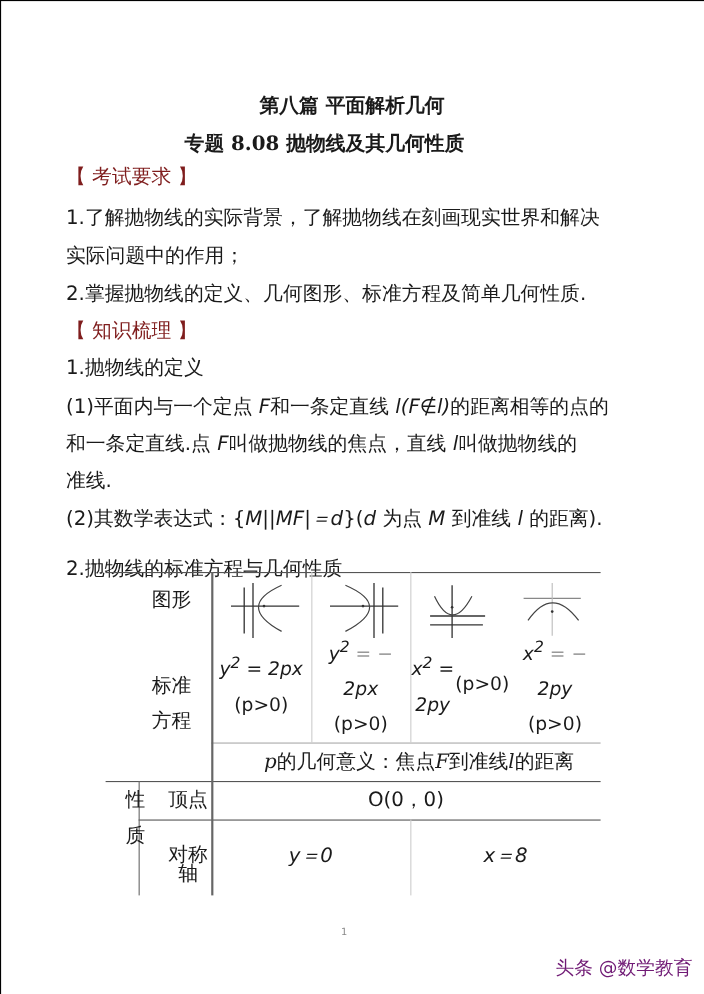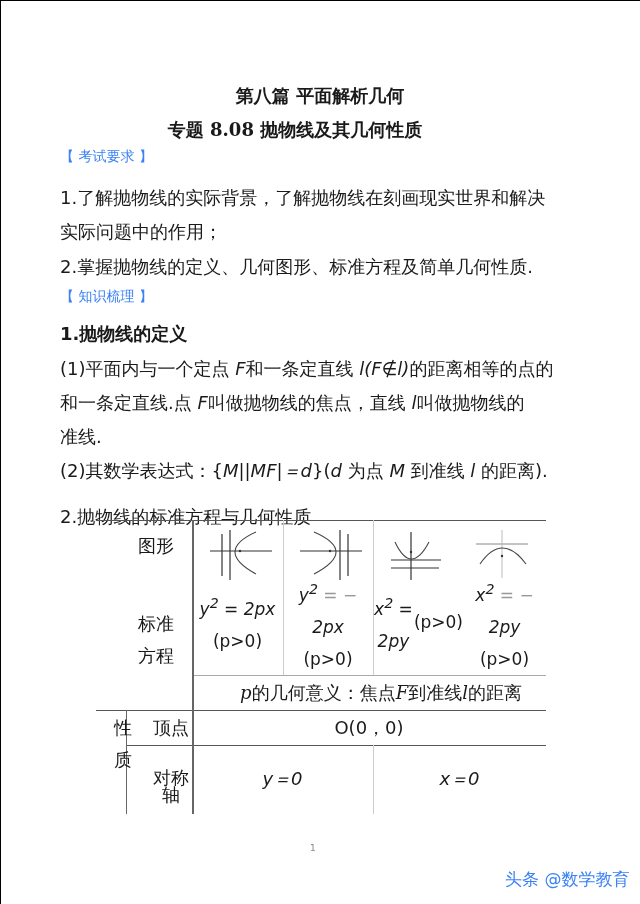--- a/index.html
+++ b/index.html
@@ -1,36 +1,36 @@
 <!DOCTYPE html>
 <html><head>
 <meta charset="utf-8">
 <style>
   * { box-sizing: border-box; margin: 0; padding: 0; }
   html, body { width: 640px; height: 904px; background: #ffffff; overflow: hidden; }
   body { position: relative; font-family: "DejaVu Sans", "Liberation Sans", sans-serif; color: #1a1a1a; }
   .page-frame { position: absolute; left: 0; top: 0; width: 640px; height: 904px; border-top: 1px solid #000; border-left: 1px solid #000; }
   .title1 { position: absolute; left: 0; width: 640px; top: 84px; text-align: center; font-size: 18px; font-weight: bold; font-family: "DejaVu Serif", "Liberation Serif", serif; }
   .title2 { position: absolute; left: 0; width: 590px; top: 118px; text-align: center; font-size: 18px; font-weight: bold; font-family: "DejaVu Serif", "Liberation Serif", serif; }
-  .section-label { position: absolute; left: 60px; font-size: 14px; color: #3b82f6; font-family: "DejaVu Serif", "Liberation Serif", serif; }
+  .section-label { position: absolute; left: 60px; font-size: 18px; color: #7f1d1d; font-family: "DejaVu Serif", "Liberation Serif", serif; }
   .line { position: absolute; left: 60px; font-size: 18px; white-space: nowrap; }
-  .bold { font-weight: bold; }
+  .bold { font-weight: normal; }
   .it { font-style: italic; }
 
   .table { position: absolute; left: 96px; top: 520px; width: 450px; height: 294px; }
   .hline { position: absolute; height: 0; border-top: 1.5px solid #555; }
   .hline.light { border-top: 1px solid #aaa; }
   .vline { position: absolute; width: 0; border-left: 2px solid #666; }
   .vline.light { border-left: 1px solid #ccc; }
   .cell { position: absolute; display: flex; align-items: center; justify-content: center; text-align: center; font-size: 18px; line-height: 28px; }
   .cell.serif { font-family: "DejaVu Serif", "Liberation Serif", serif; margin-left: 12px; }
   .eq { font-size: 17px; line-height: 32px; }
   .graph { position: absolute; }
   .pagenum { position: absolute; left: 310px; top: 843px; font-size: 9px; color: #888; }
-  .watermark { position: absolute; left: 505px; top: 868px; font-size: 17px; color: #3b82f6; text-shadow: 0 0 2px #fff, 0 0 3px #fff; }
+  .watermark { position: absolute; left: 505px; top: 868px; font-size: 17px; color: #701a75; text-shadow: 0 0 2px #fff, 0 0 3px #fff; }
 </style>
 </head>
 <body>
 
 <div class="page-frame"></div>
 
 <div class="title1">第八篇 平面解析几何</div>
 <div class="title2">专题 8.08   抛物线及其几何性质</div>
 
 <div class="section-label" style="top:148px;">【 考试要求 】</div>
@@ -129,17 +129,17 @@
       <span> 的距离</span>
   </div>
 
   <div class="cell serif" style="left:0; top:192px; width:30px; height:32px;">性</div>
   <div class="cell serif" style="left:0; top:226px; width:30px; height:28px;">质</div>
   <div class="cell serif" style="left:30px; top:191px; width:66px; height:34px;">顶点</div>
   <div class="cell" style="left:96px; top:191px; width:354px; height:34px;">O(0，0)</div>
   <div class="cell serif" style="left:30px; top:243px; width:66px; height:30px;">对称</div>
   <div class="cell serif" style="left:30px; top:260px; width:66px; height:30px;">轴</div>
   <div class="cell it" style="left:96px; top:226px; width:181px; height:66px;">y＝0</div>
-  <div class="cell it" style="left:277px; top:226px; width:173px; height:66px;">x＝0</div>
+  <div class="cell it" style="left:277px; top:226px; width:173px; height:66px;">x＝8</div>
 </div>
 
 <div class="pagenum">1</div>
 <div class="watermark">头条 @数学教育</div>
 
 </body></html>

